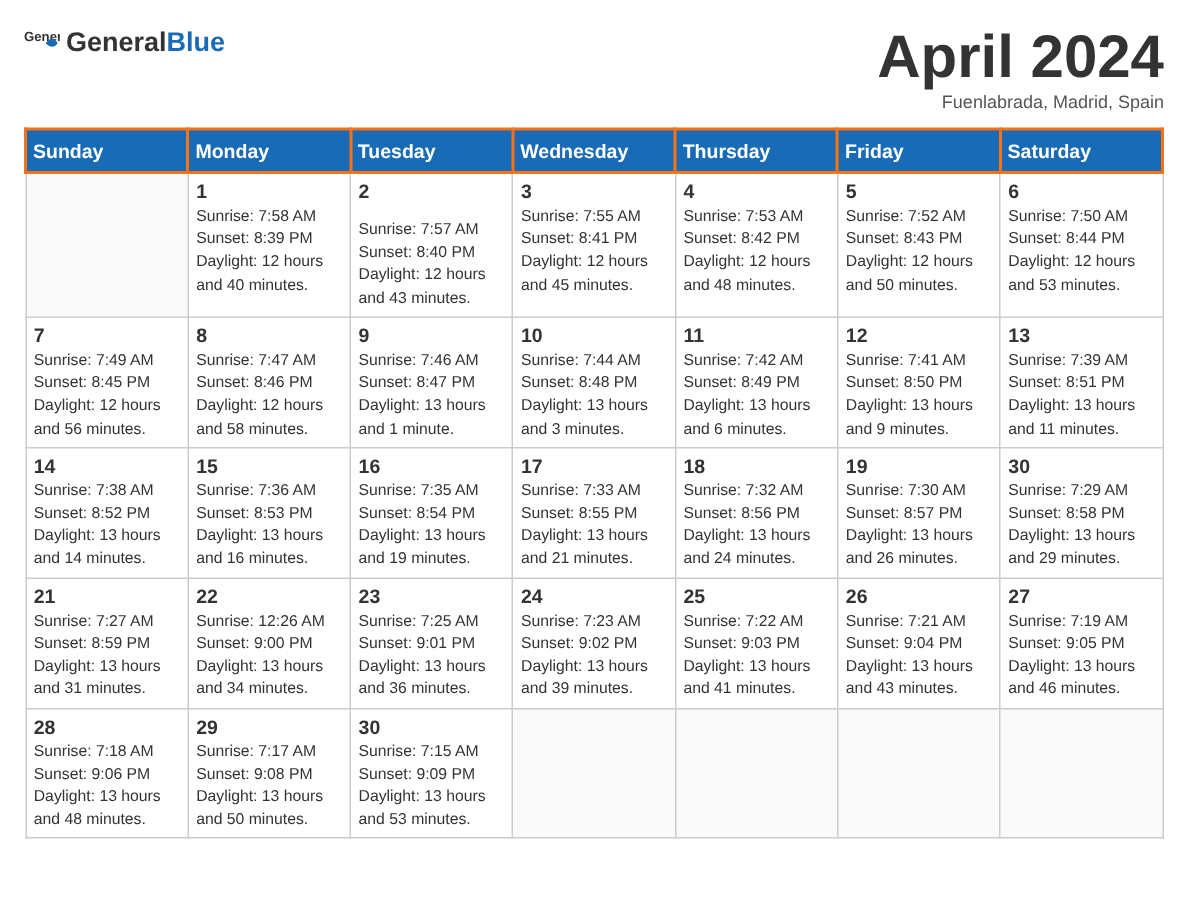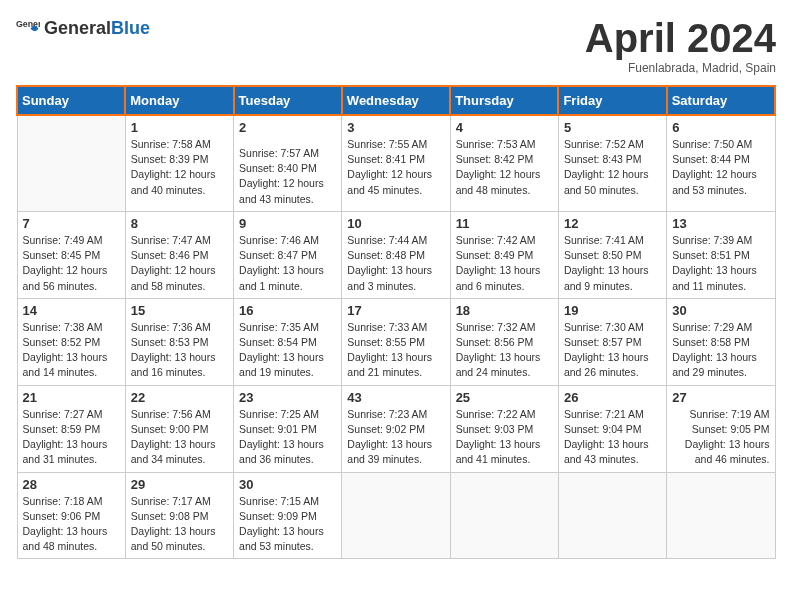--- a/index.html
+++ b/index.html
@@ -271,34 +271,34 @@
       <tr>
         <td>
           <div class="day-number">21</div>
           <div class="day-info" style="white-space: pre-line;">Sunrise: 7:27 AM
 Sunset: 8:59 PM
 Daylight: 13 hours
 and 31 minutes.</div>
         </td>
         <td>
           <div class="day-number">22</div>
-          <div class="day-info" style="white-space: pre-line;">Sunrise: 7:56 AM
+          <div class="day-info" style="white-space: pre-line;">Sunrise: 12:26 AM
 Sunset: 9:00 PM
 Daylight: 13 hours
 and 34 minutes.</div>
         </td>
         <td>
           <div class="day-number">23</div>
           <div class="day-info" style="white-space: pre-line;">Sunrise: 7:25 AM
 Sunset: 9:01 PM
 Daylight: 13 hours
 and 36 minutes.</div>
         </td>
         <td>
-          <div class="day-number">43</div>
+          <div class="day-number">24</div>
           <div class="day-info" style="white-space: pre-line;">Sunrise: 7:23 AM
 Sunset: 9:02 PM
 Daylight: 13 hours
 and 39 minutes.</div>
         </td>
         <td>
           <div class="day-number">25</div>
           <div class="day-info" style="white-space: pre-line;">Sunrise: 7:22 AM
 Sunset: 9:03 PM
 Daylight: 13 hours
@@ -306,21 +306,21 @@
         </td>
         <td>
           <div class="day-number">26</div>
           <div class="day-info" style="white-space: pre-line;">Sunrise: 7:21 AM
 Sunset: 9:04 PM
 Daylight: 13 hours
 and 43 minutes.</div>
         </td>
         <td>
           <div class="day-number">27</div>
-          <div class="day-info" style="white-space: pre-line; text-align: right;">Sunrise: 7:19 AM
+          <div class="day-info" style="white-space: pre-line;">Sunrise: 7:19 AM
 Sunset: 9:05 PM
 Daylight: 13 hours
 and 46 minutes.</div>
         </td>
       </tr>
       <tr>
         <td>
           <div class="day-number">28</div>
           <div class="day-info" style="white-space: pre-line;">Sunrise: 7:18 AM
 Sunset: 9:06 PM

